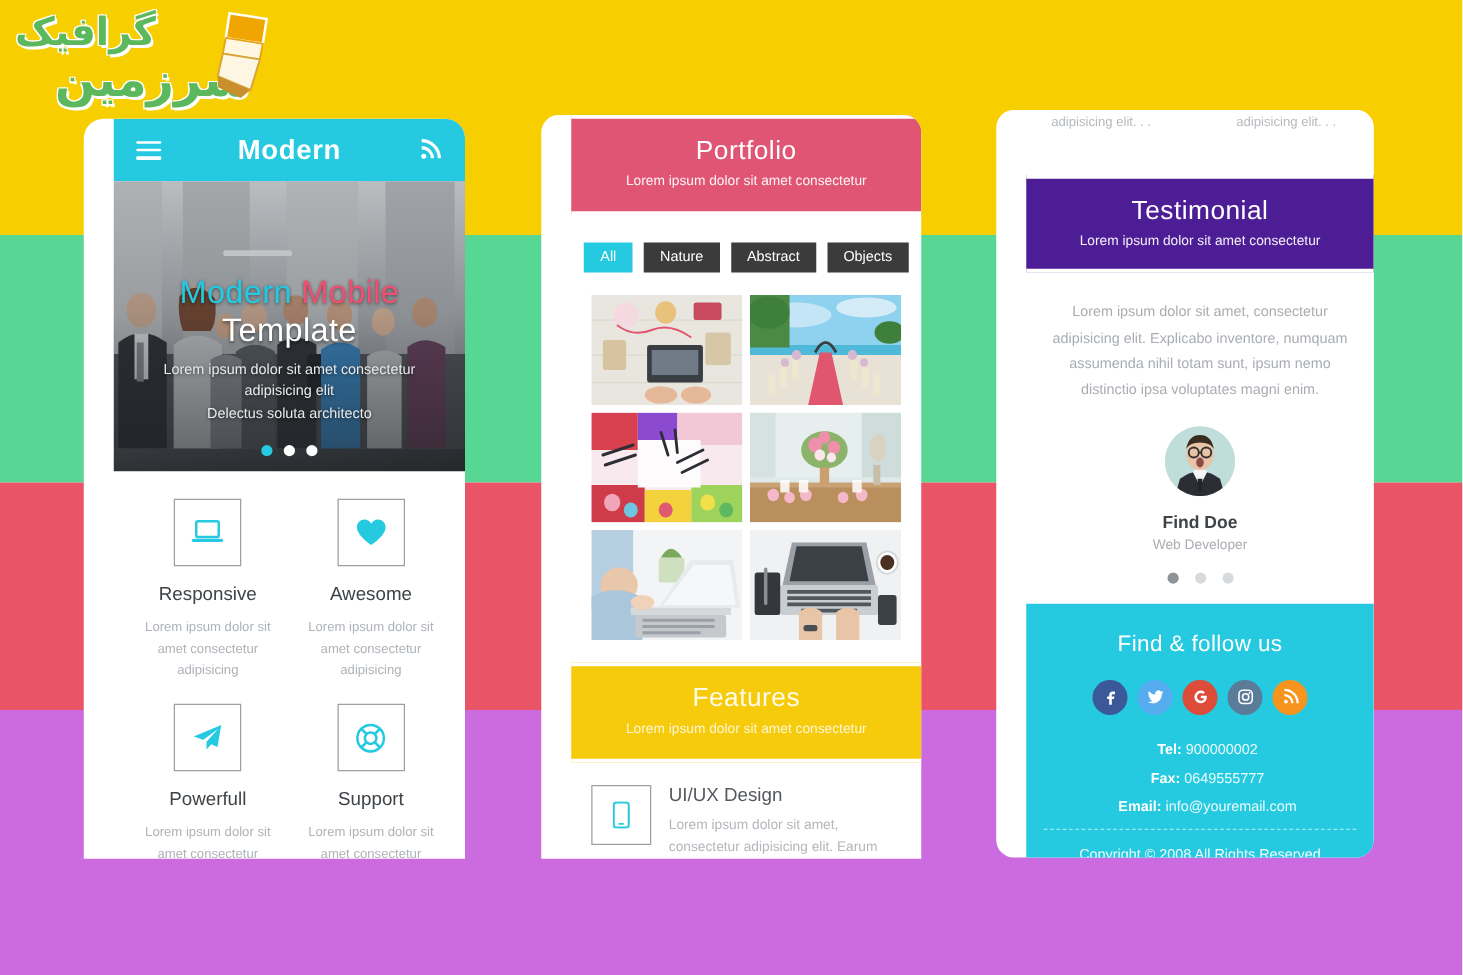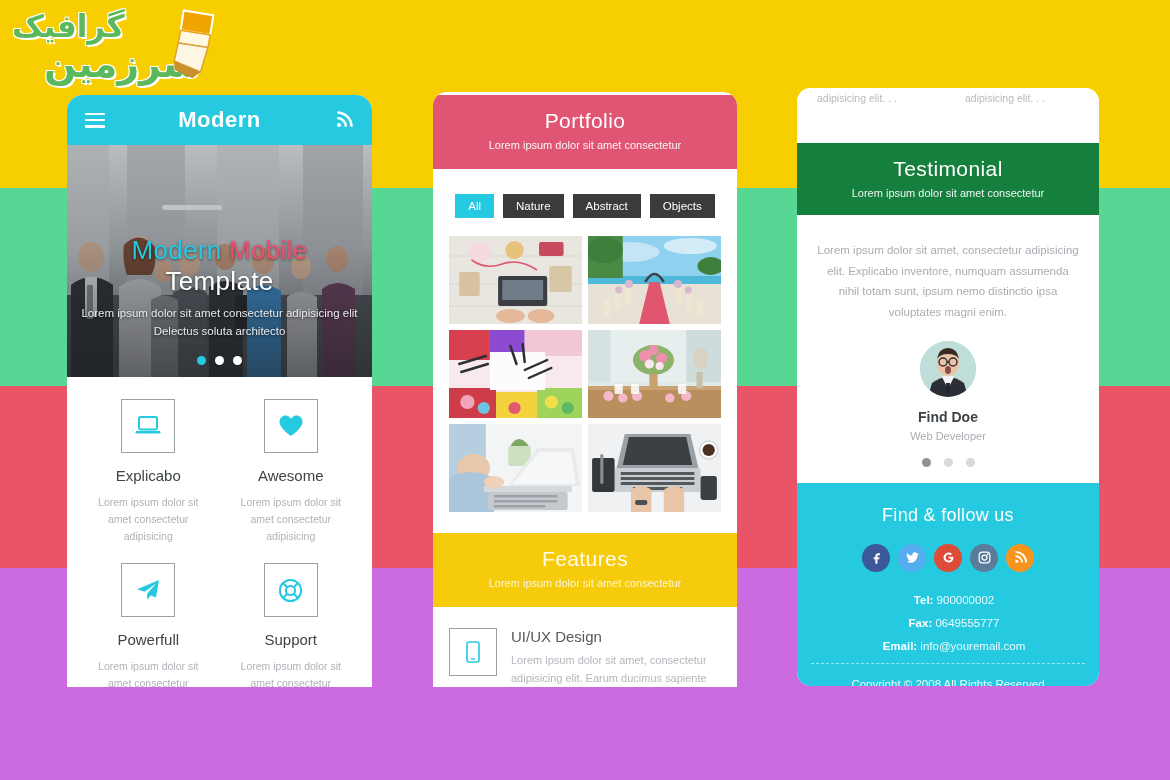--- a/index.html
+++ b/index.html
@@ -36,20 +36,21 @@
     position: absolute; right: 16px; top: 6px;
     width: 86px; height: 70px;
     transform: rotate(-28deg);
   }
 
   
   .phone {
     position: absolute; z-index: 3;
     background: #fff;
     overflow: hidden;
+    padding-left: 24px;
   }
   .phone-1 {
     left: 67px; top: 95px; width: 305px; height: 592px;
     border-radius: 16px 16px 0 0;
   }
   .phone-2 {
     left: 433px; top: 92px; width: 304px; height: 595px;
     border-radius: 14px 14px 0 0;
   }
   .phone-3 {
@@ -140,21 +141,21 @@
 
   
   .p3-top { background: #fff; padding: 6px 14px 0; height: 52px; position: relative; }
   .p3-frag {
     position: absolute; font-size: 10.5px; color: #b6babe;
   }
   .p3-frag.left  { left: 20px; top: 4px; }
   .p3-frag.right { left: 168px; top: 4px; }
 
   .p3-band {
-    background: #15803d; padding: 14px 0 16px; text-align: center;
+    background: #4c1d95; padding: 14px 0 16px; text-align: center;
     border-top: 3px solid #fff; border-bottom: 3px solid #fff;
   }
   .testi-body { background: #fff; padding: 22px 20px 16px; text-align: center; }
   .testi-quote { font-size: 11.5px; color: #a9adb2; line-height: 1.8; }
   .avatar {
     width: 56px; height: 56px; border-radius: 50%; margin: 18px auto 12px;
     overflow: hidden; background: #b9ddd8;
   }
   .avatar svg { width: 100%; height: 100%; display: block; }
   .testi-name { font-size: 14px; font-weight: bold; color: #3e4347; margin-bottom: 5px; }
@@ -295,21 +296,21 @@
 
   <div class="p1-features">
     <div class="feat-row">
       <div class="feat">
         <div class="feat-box">
           <svg width="28" height="24" viewBox="0 0 28 24">
             <rect x="5" y="3" width="18" height="12.5" rx="1.4" fill="none" stroke="#25c9e0" stroke-width="2"></rect>
             <rect x="1.5" y="17" width="25" height="2.6" rx="1.3" fill="#25c9e0"></rect>
           </svg>
         </div>
-        <div class="feat-title">Explicabo</div>
+        <div class="feat-title">Responsive</div>
         <div class="feat-desc">Lorem ipsum dolor sit amet consectetur adipisicing</div>
       </div>
       <div class="feat">
         <div class="feat-box">
           <svg width="26" height="24" viewBox="0 0 26 24">
             <path d="M13 22 C13 22 1.5 14.6 1.5 7.8 C1.5 4.1 4.4 1.5 7.6 1.5 C10 1.5 12 3 13 4.9 C14 3 16 1.5 18.4 1.5 C21.6 1.5 24.5 4.1 24.5 7.8 C24.5 14.6 13 22 13 22 Z" fill="#25c9e0"></path>
           </svg>
         </div>
         <div class="feat-title">Awesome</div>
         <div class="feat-desc">Lorem ipsum dolor sit amet consectetur adipisicing</div>

